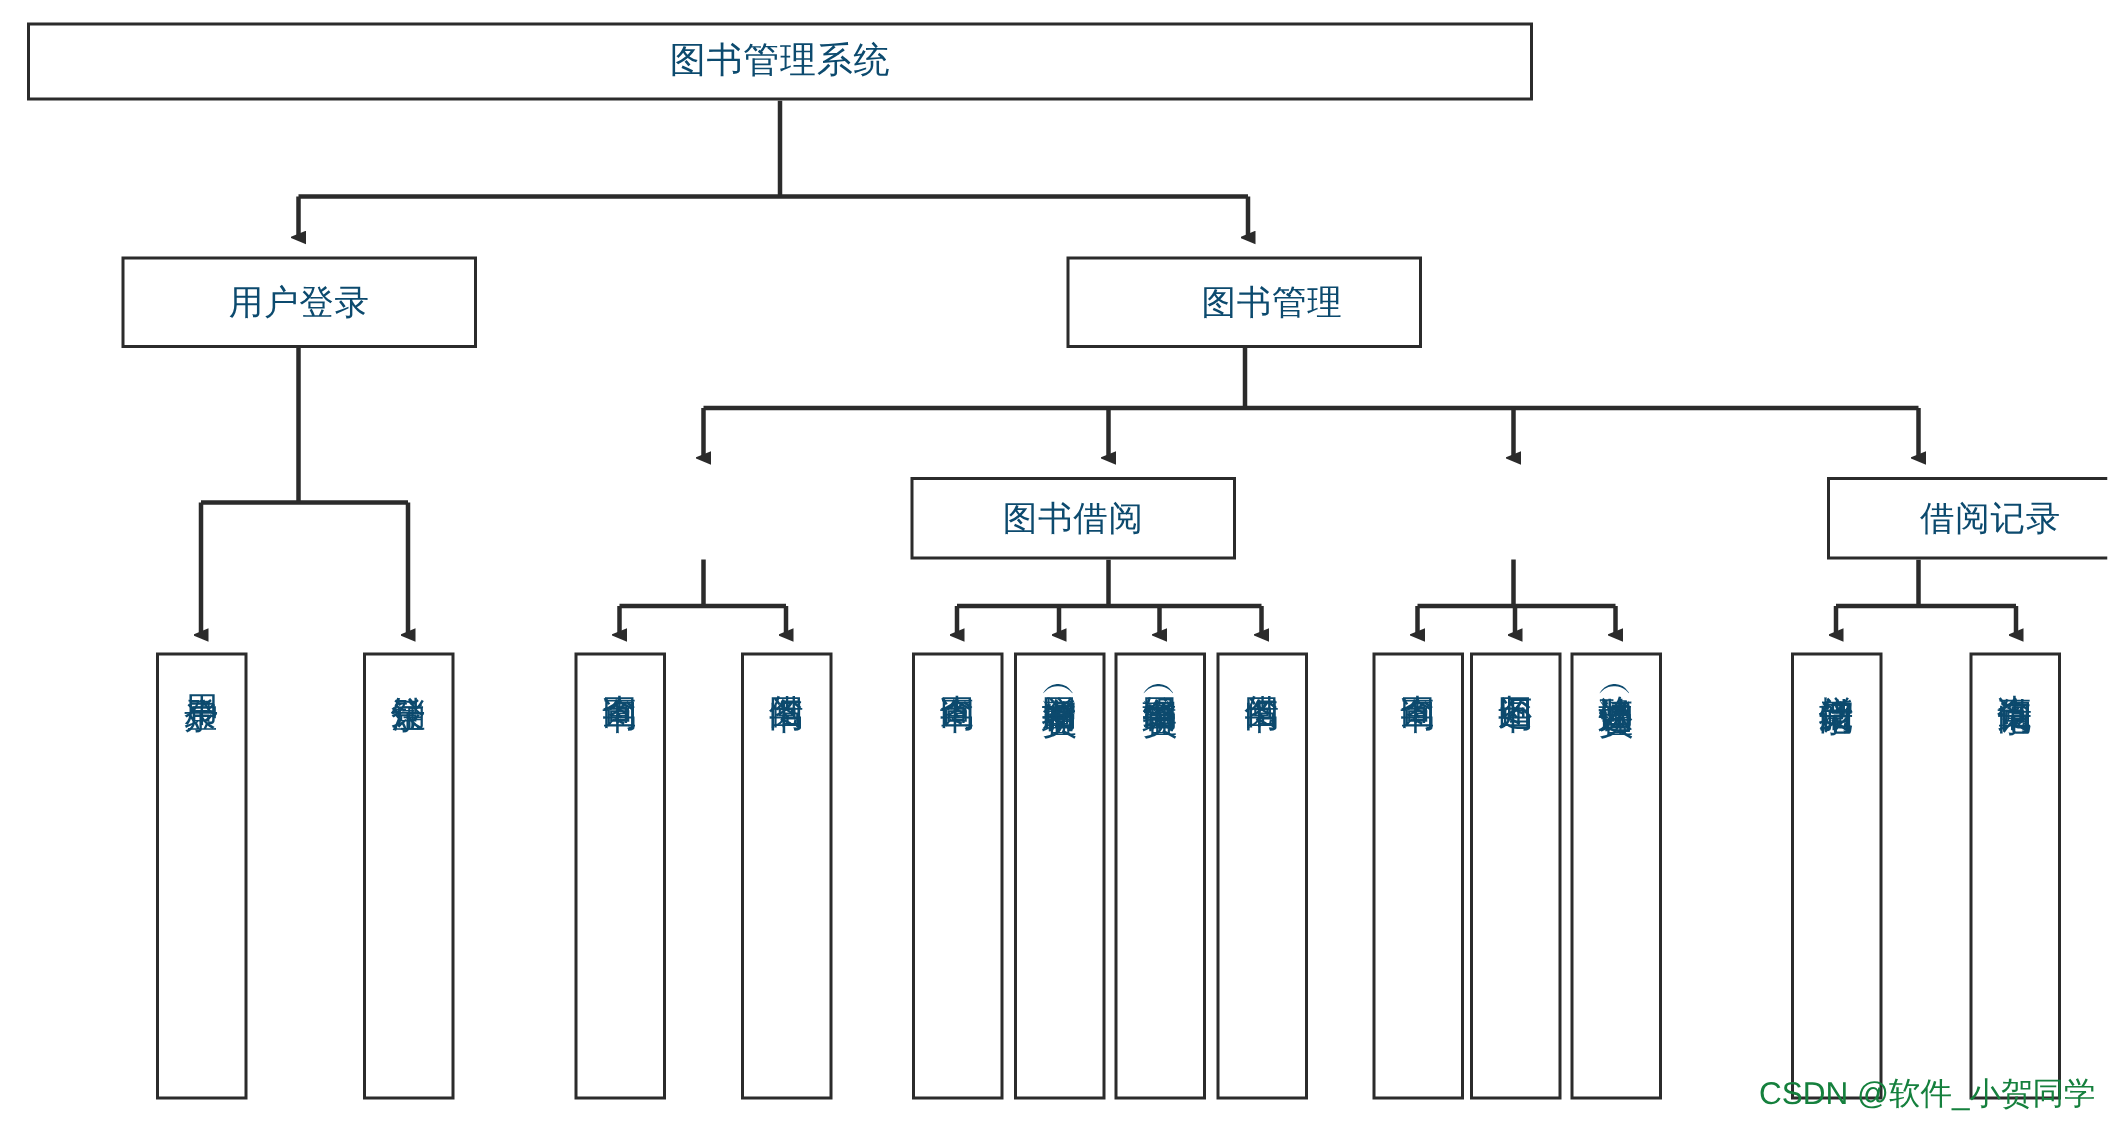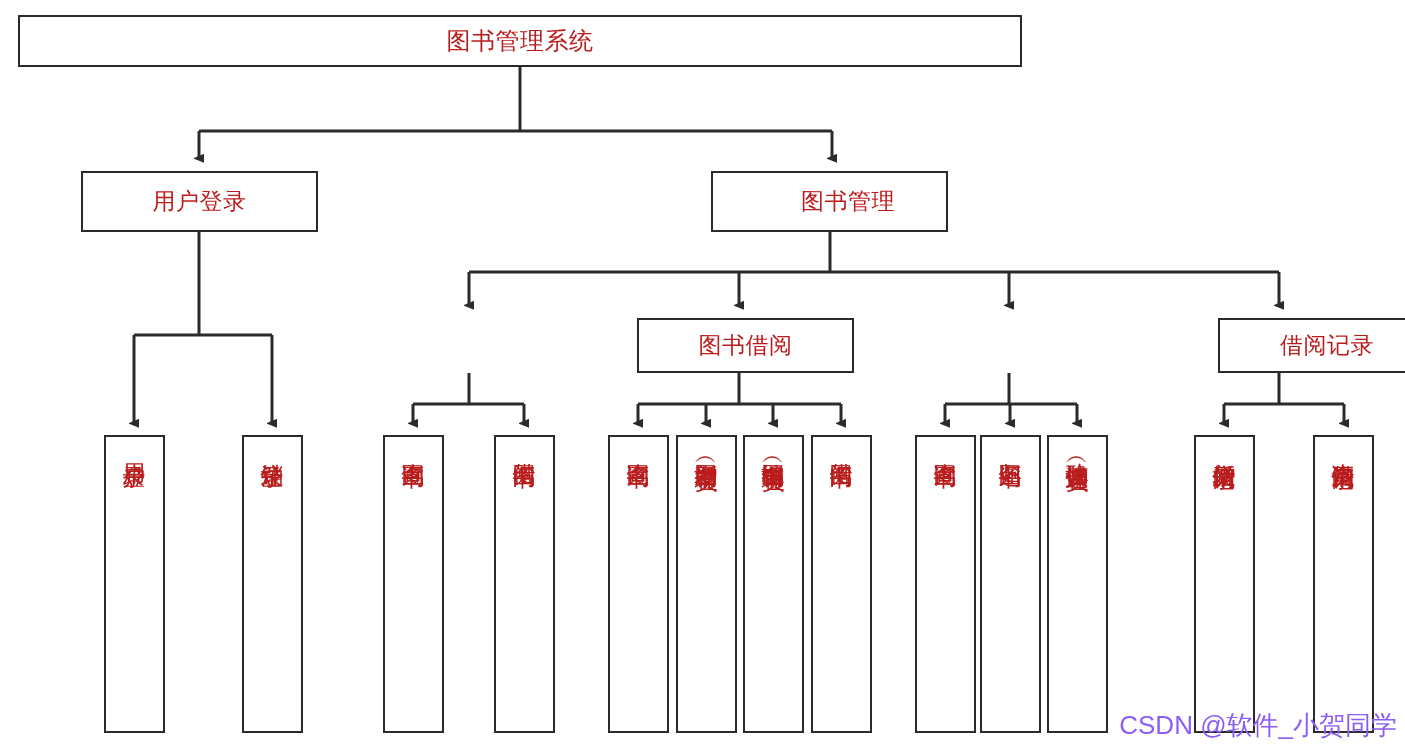--- a/index.html
+++ b/index.html
@@ -26,21 +26,21 @@
     pointer-events: none;
   }
   .node {
     position: absolute;
     box-sizing: border-box;
     background: #ffffff;
     border: 2px solid #2b2b2b;
     display: flex;
     align-items: center;
     justify-content: center;
-    color: #b91c1c;
+    color: #0c4a6e;
   }
   .node .lbl {
     display: block;
     text-align: center;
     line-height: 1.28;
   }
   
   .node.h .lbl {
     font-size: 23px;
     letter-spacing: 0.5px;
@@ -58,22 +58,22 @@
     text-orientation: upright;
     font-size: 23px;
     line-height: 1.14;
     letter-spacing: 1px;
     white-space: nowrap;
   }
   .watermark {
     position: absolute;
     right: 8px;
     bottom: 4px;
-    font-size: 26px;
-    color: #8b5cf6;
+    font-size: 21px;
+    color: #15803d;
     white-space: nowrap;
     user-select: none;
   }
 </style>
 </head>
 <body>
 
 <div id="canvas">
 
   <svg class="edges" viewBox="0 0 1405 747">
@@ -130,21 +130,21 @@
     <span class="lbl">图书管理系统</span>
   </div>
 
   <div class="node h" style="left:81px; top:171px; width:237px; height:61px;">
     <span class="lbl">用户登录</span>
   </div>
   <div class="node h" style="left:711px; top:171px; width:237px; height:61px;padding-left:37px;">
     <span class="lbl">图书管理</span>
   </div>
 
-  <div class="node h" style="left:637px; top:318px; width:217px; height:55px;">
+  <div class="node h" style="left:607px; top:318px; width:217px; height:55px;">
     <span class="lbl">图书借阅</span>
   </div>
   <div class="node h" style="left:1171px; top:318px; width:218px; height:55px;margin-left:47px;">
     <span class="lbl">借阅记录</span>
   </div>
 
   <div class="node v" style="left:104px; top:435px; width:61px; height:298px;">
     <span class="lbl">用户登录</span>
   </div>
   <div class="node v" style="left:242px; top:435px; width:61px; height:298px;">

